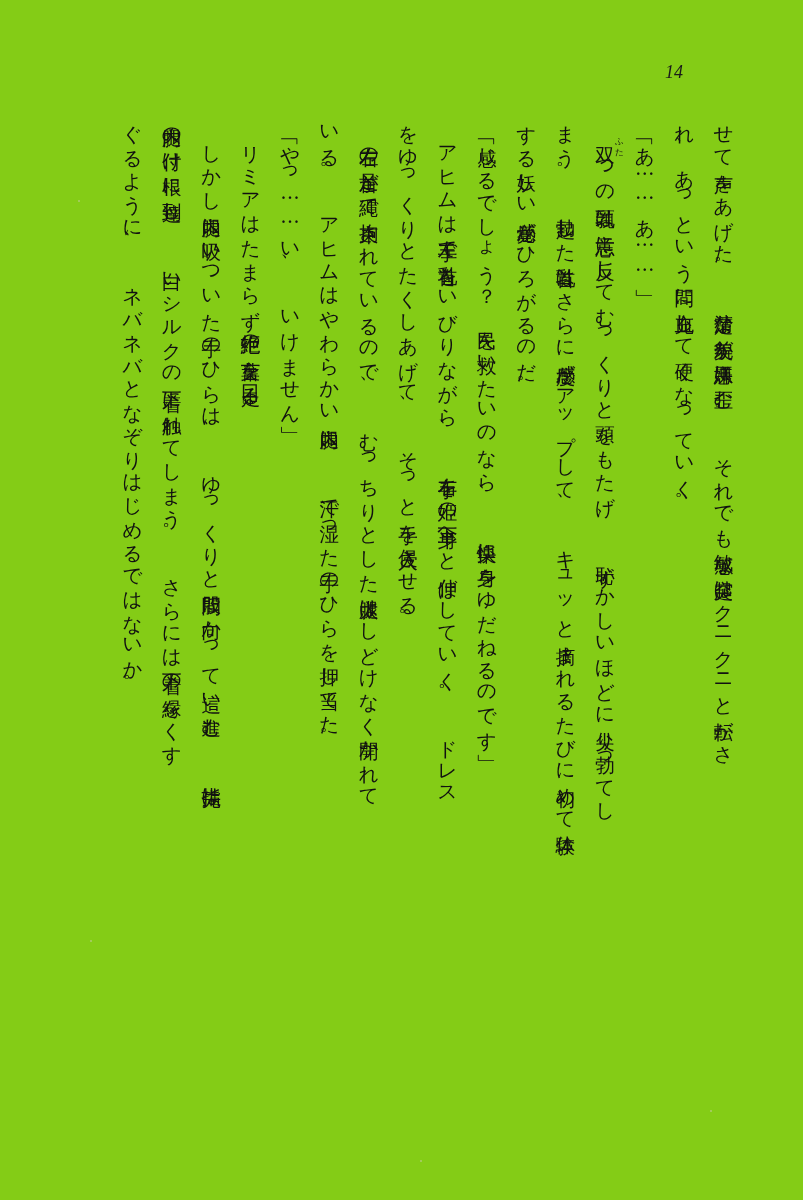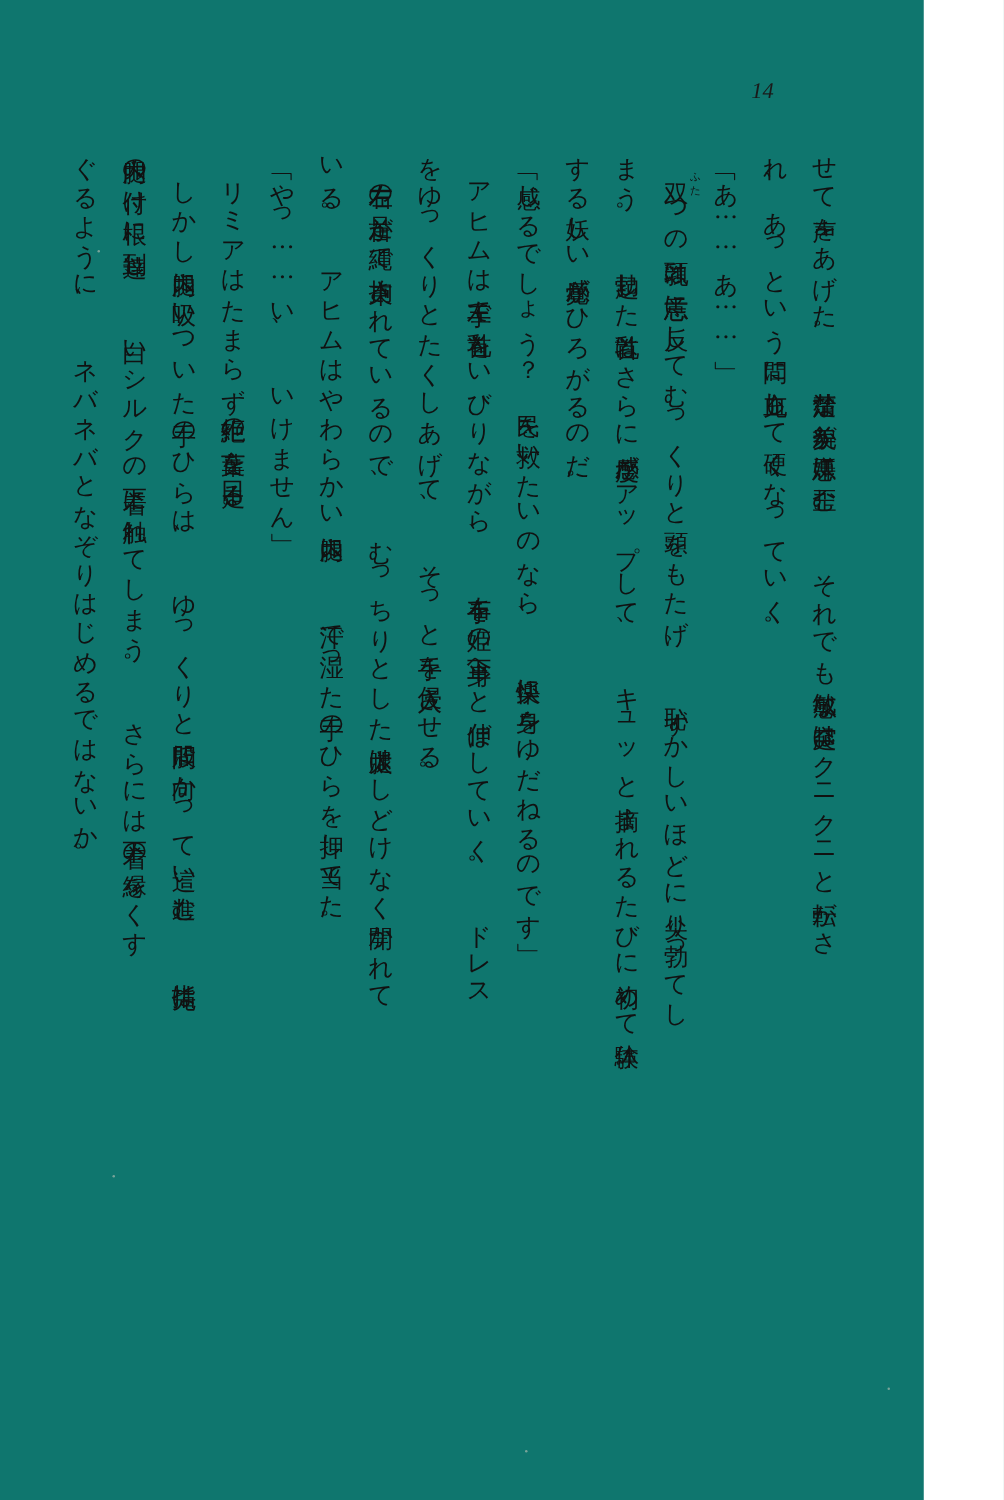--- a/index.html
+++ b/index.html
@@ -2,23 +2,23 @@
 <html><head>
 <meta charset="utf-8">
 <style>
   html, body {
     margin: 0;
     padding: 0;
     background: #ffffff;
   }
   .page {
     position: relative;
-    width: 739px;
+    width: 803px;
     height: 1200px;
-    background: #0f766e;
+    background: #84cc16;
     overflow: hidden;
     font-family: "DejaVu Serif", "Liberation Serif", serif;
     color: #111111;
   }
   .page-number {
     position: absolute;
     top: 62px;
     right: 120px;
     font-size: 18px;
     font-style: italic;

